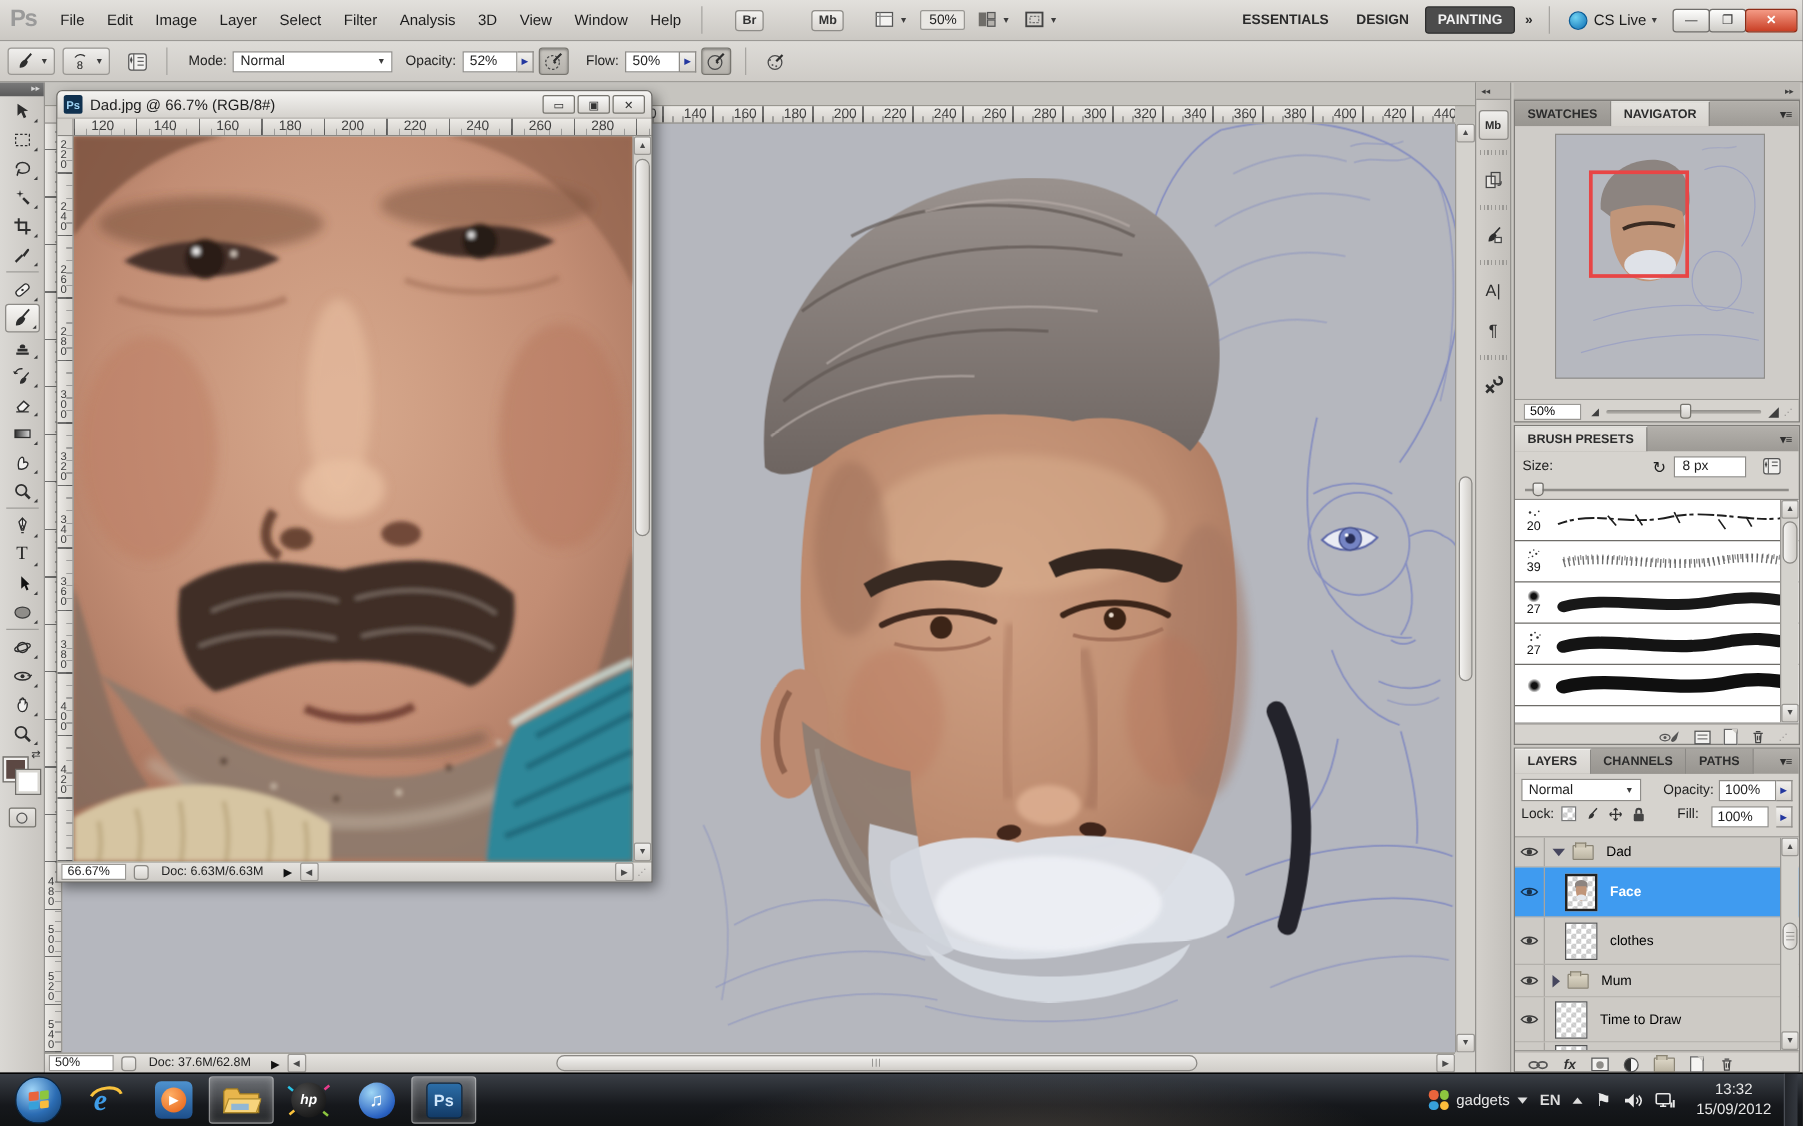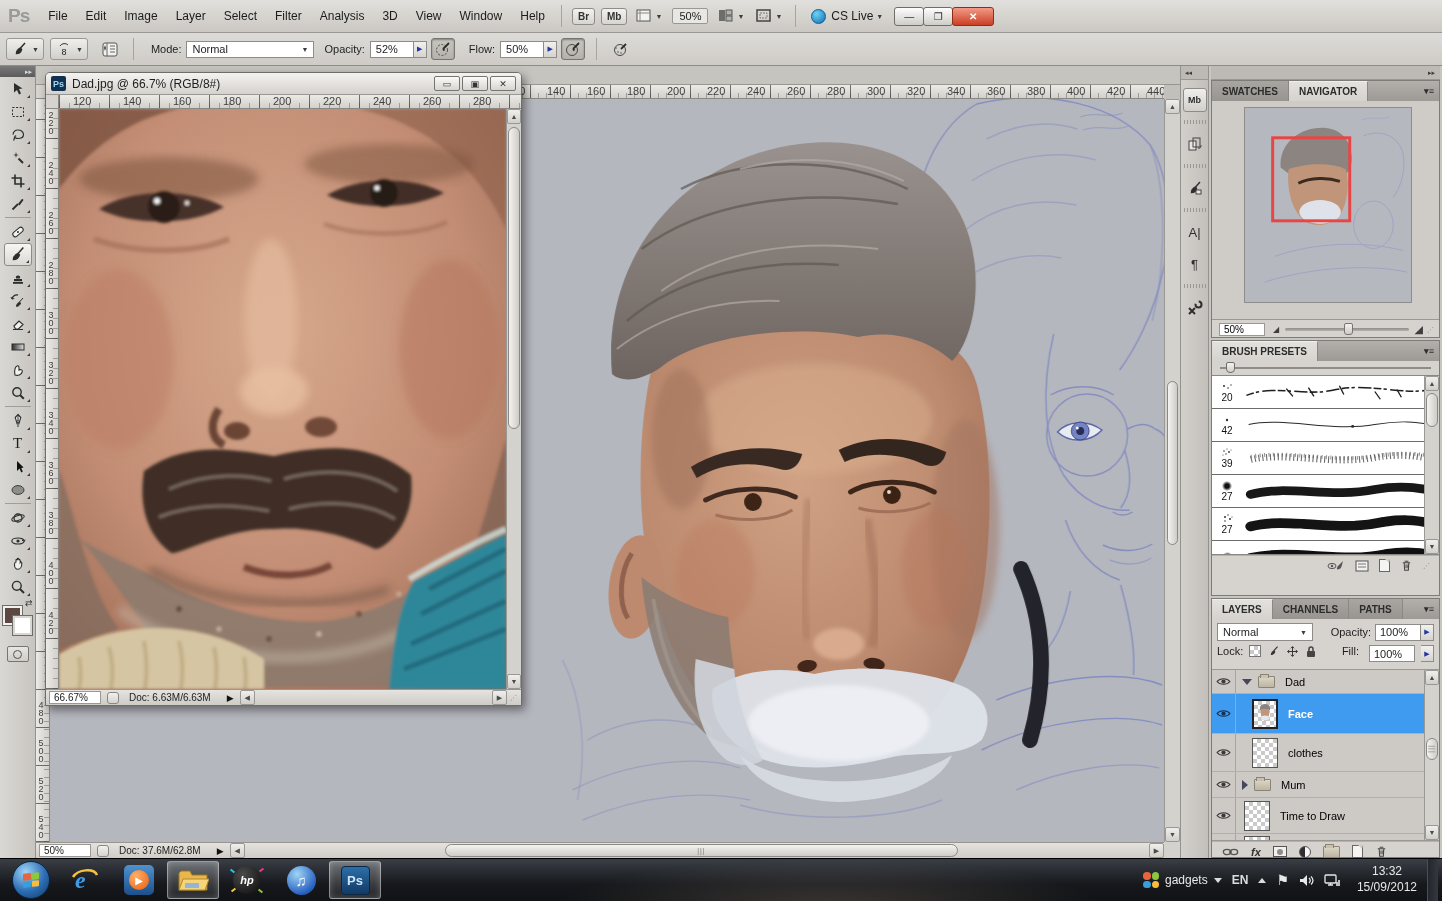--- a/index.html
+++ b/index.html
@@ -5,21 +5,21 @@
   *{box-sizing:border-box;margin:0;padding:0}
   html,body{width:1442px;height:901px;overflow:hidden;font-family:"Liberation Sans",sans-serif;background:#000}
   .abs{position:absolute}
   
   .app{position:absolute;inset:0 0 43px 0;background:#d5d2cd}
   .menubar{position:absolute;top:0;left:0;right:0;height:33px;background:linear-gradient(#e2e0dc,#cbc8c3);border-bottom:1px solid #9b9995;display:flex;align-items:center;padding:0 4px;font-size:12px;color:#1c1c1c}
   .ps-logo{font-size:19px;font-weight:bold;color:#9a9a9a;letter-spacing:-1px;margin:0 10px 0 4px}
   .menus{display:flex;align-items:center;height:100%}
   .menu-item{padding:0 9px;line-height:32px;cursor:default}
   .bar-sep{width:1px;height:22px;background:#a7a5a1;margin:0 7px}
-  .chip{border:1px solid #8f8d89;border-radius:3px;background:linear-gradient(#f3f2f0,#d8d5d0);font-size:10px;font-weight:bold;padding:2px 5px;margin:0 3px;color:#333}
+  .chip{border:1px solid #8f8d89;border-radius:3px;background:linear-gradient(#f3f2f0,#d8d5d0);font-size:10px;font-weight:bold;padding:2px 5px;margin:0 19px;color:#333}
   .icon-btn{display:inline-flex;align-items:center;border:1px solid transparent;border-radius:3px;padding:2px 3px;margin:0 2px}
   .caret{font-size:7px;color:#3c3c3c;margin-left:3px}
   .zoom-box{border:1px solid #9a9894;background:#e9e7e3;padding:1px 6px;border-radius:2px;font-size:11px;margin:0 4px}
   .workspaces{display:flex;align-items:center;margin-left:auto;font-size:11px;font-weight:bold;color:#2a2a2a}
   .ws{padding:4px 9px;border-radius:3px;margin:0 2px}
   .ws.active{background:#4c4c4c;color:#f2f2f2;border:1px solid #2e2e2e}
   .ws-more{font-weight:bold;margin:0 6px;color:#2a2a2a}
   .cslive{display:flex;align-items:center;margin:0 8px;font-size:12px}
   .cs-orb{width:15px;height:15px;border-radius:50%;background:radial-gradient(circle at 35% 30%,#6fd2f2,#0e6fb4);margin-right:5px;border:1px solid #0a5d98}
   .win-btns{display:flex;margin-left:4px}
@@ -189,20 +189,26 @@
         </svg>
       <span class="caret">▼</span>
     </span>
     <span class="icon-btn">
       <svg width="16" height="14" viewBox="0 0 16 14">
           <rect x="1" y="1" width="13" height="11" fill="none" stroke="#444" stroke-width="1.5"></rect>
           <rect x="4" y="4" width="7" height="5" fill="none" stroke="#777" stroke-dasharray="2 1"></rect>
         </svg>
       <span class="caret">▼</span>
     </span>
+    <div class="workspaces">
+      <span class="ws">ESSENTIALS</span>
+      <span class="ws">DESIGN</span>
+      <span class="ws active">PAINTING</span>
+      <span class="ws-more">»</span>
+    </div>
     <span class="bar-sep"></span>
     <span class="cslive">
       <i class="cs-orb"></i>
       <span>CS Live</span>
       <span class="caret">▼</span>
     </span>
     <div class="win-btns">
       <span class="wbtn">—</span>
       <span class="wbtn">❐</span>
       <span class="wbtn close">✕</span>
@@ -782,49 +788,49 @@
           <span class="grip3" style="margin-left:4px">⋰</span>
         </div>
       </div>
 
       <div class="pgroup" style="top:274px;height:256px">
         <div class="ptabs">
           <span class="ptab active">BRUSH PRESETS</span>
           <span class="ptab-rest"></span>
           <span class="pmenu">▾≡</span>
         </div>
+        <div class="bp-sizerow">
+          <span>Size:</span>
+          <span style="margin-left:auto;font-size:13px">↻</span>
+          <span class="bp-sizefield">8 px</span>
+          <span class="press-btn flat" style="margin-left:8px">
+            <svg width="15" height="14" viewBox="0 0 16 15">
+                <rect x="1" y="1" width="14" height="13" rx="2" fill="#f2f1ef" stroke="#555"></rect>
+                <path d="M5,1 v13 M8,4 h5 M8,7 h5" stroke="#666"></path>
+                <path d="M3,3 l1,3 -1,3 -1,-3 z" fill="#444"></path>
+              </svg>
+          </span>
+        </div>
         <div class="bp-slider">
             <span class="track"></span>
             <span class="knob"></span>
           </div>
         <div class="brush-list">
           <div class="brush-row">
             <span class="btip">
                 <svg width="14" height="10">
                   <circle cx="4" cy="4" r="1" fill="#333"></circle>
                   <circle cx="8" cy="6" r=".8" fill="#333"></circle>
                   <circle cx="11" cy="3" r=".7" fill="#333"></circle>
                 </svg>
                 <span>20</span>
               </span>
             <svg class="bstroke" viewBox="0 0 178 33" preserveAspectRatio="none">
                 <path d="M4,20 C30,8 55,22 85,14 C115,7 145,20 172,14" stroke="#1e1e1e" stroke-width="1.6" fill="none" stroke-dasharray="7 2 3 3 12 2"></path>
                 <path d="M40,13 l6,8 M60,12 l5,9 M88,10 l4,9 M120,16 l5,8 M140,14 l4,8" stroke="#1e1e1e" stroke-width="1.2"></path>
-              </svg>
-          </div>
-          <div class="brush-row">
-            <span class="btip">
-                <svg width="14" height="10">
-                  <circle cx="7" cy="5" r="1.2" fill="#333"></circle>
-                </svg>
-                <span>42</span>
-              </span>
-            <svg class="bstroke" viewBox="0 0 178 33" preserveAspectRatio="none">
-                <path d="M6,16 C40,8 80,24 120,16 C145,11 160,14 172,16" stroke="#2a2a2a" stroke-width="1" fill="none"></path>
-                <circle cx="100" cy="18" r="1.4" fill="#2a2a2a"></circle>
               </svg>
           </div>
           <div class="brush-row">
             <span class="btip">
                 <svg width="16" height="11">
                   <g fill="#333">
                     <circle cx="5" cy="4" r=".8"></circle>
                     <circle cx="8" cy="2" r=".6"></circle>
                     <circle cx="10" cy="5" r=".9"></circle>
                     <circle cx="7" cy="7" r=".7"></circle>

